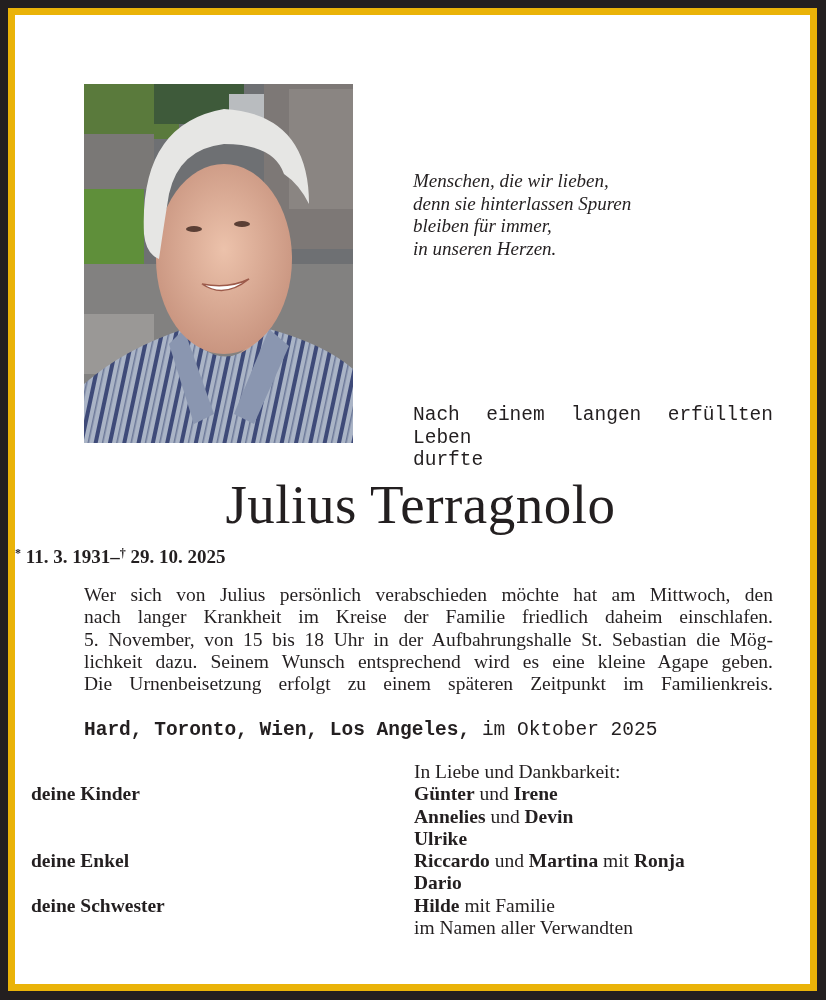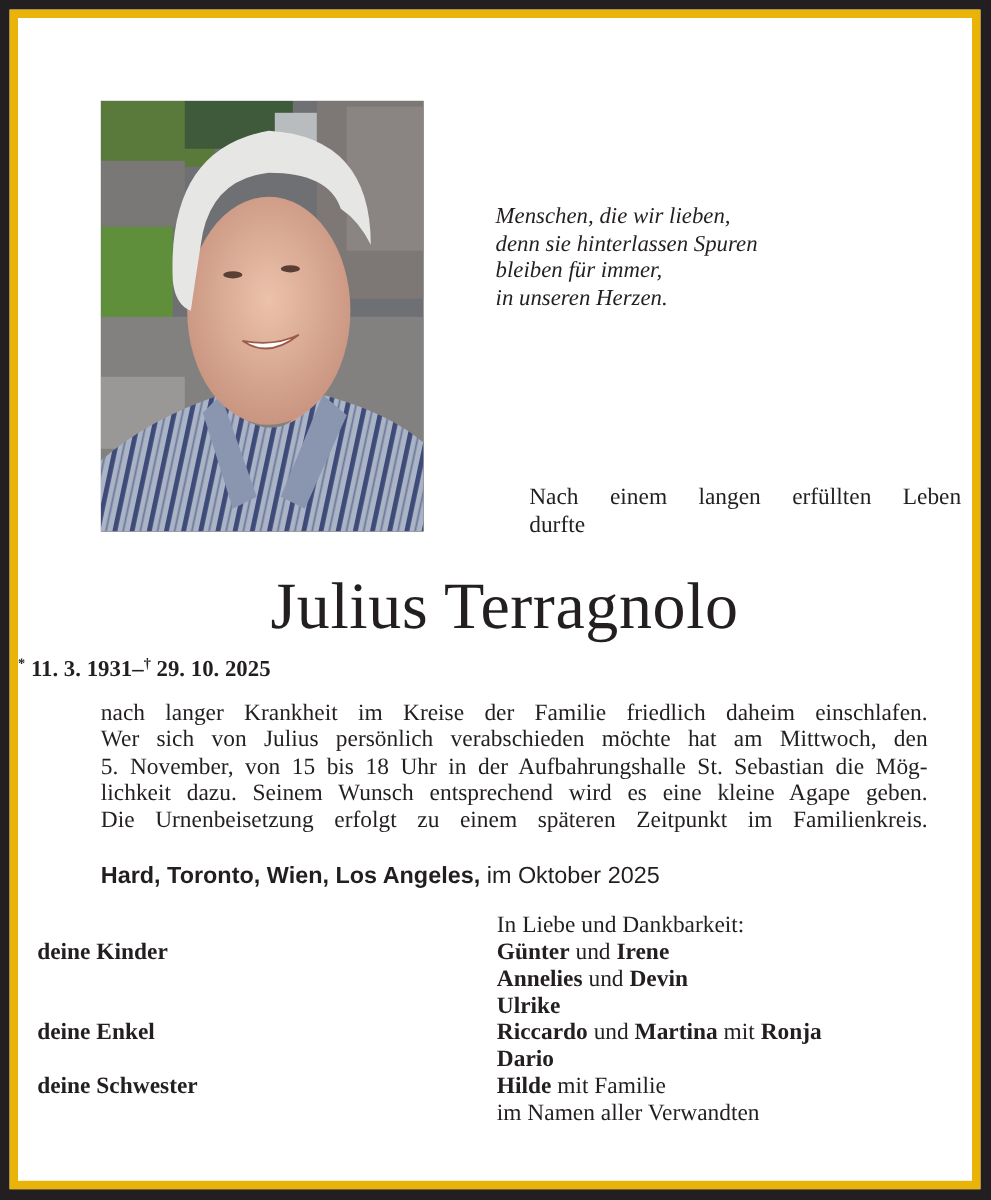--- a/index.html
+++ b/index.html
@@ -36,26 +36,25 @@
     font-size: 19px;
     line-height: 22.5px;
     color: #231f20;
   }
   .quote div { white-space: nowrap; }
 
   .intro {
     position: absolute;
     left: 398px; top: 389px;
     width: 360px;
-    font-family: Liberation Serif, serif;
+    font-family: Liberation Mono, monospace;
     font-size: 19.5px;
     line-height: 22.5px;
     text-align: justify;
     text-align-last: left;
-    margin-left: 28px;
   }
   .intro .l1 { display: block; text-align: justify; text-align-last: justify; }
 
   .name {
     position: absolute;
     left: 0; right: 0; top: 458px;
     text-align: center;
     font-family: "Liberation Serif", "DejaVu Serif", serif;
     font-size: 55px;
     line-height: 64px;
@@ -84,21 +83,21 @@
   }
   .body-text div {
     text-align: justify;
     text-align-last: justify;
     white-space: nowrap;
   }
 
   .place {
     position: absolute;
     left: 69px; top: 703px;
-    font-family: Liberation Sans, sans-serif;
+    font-family: Liberation Mono, monospace;
     font-size: 19.5px;
     line-height: 24px;
     white-space: nowrap;
   }
   .place b { font-weight: bold; }
 
   .family {
     position: absolute;
     left: 0; top: 746px;
     width: 809px;
@@ -179,22 +178,22 @@
 
   <div class="name">Julius Terragnolo</div>
 
   <div class="dates">
     <sup>*</sup>
     <span>11. 3. 1931</span><span>–</span><sup>†</sup>
     <span>29. 10. 2025</span>
   </div>
 
   <div class="body-text">
+    <div>Wer sich von Julius persönlich verabschieden möchte hat am Mittwoch, den</div>
     <div>nach langer Krankheit im Kreise der Familie friedlich daheim einschlafen.</div>
-    <div>Wer sich von Julius persönlich verabschieden möchte hat am Mittwoch, den</div>
     <div>5. November, von 15 bis 18 Uhr in der Aufbahrungshalle St. Sebastian die Mög-</div>
     <div>lichkeit dazu. Seinem Wunsch entsprechend wird es eine kleine Agape geben.</div>
     <div>Die Urnenbeisetzung erfolgt zu einem späteren Zeitpunkt im Familienkreis.</div>
   </div>
 
   <div class="place">
     <b>Hard, Toronto, Wien, Los Angeles,</b>
     <span>im Oktober 2025</span>
   </div>
 

